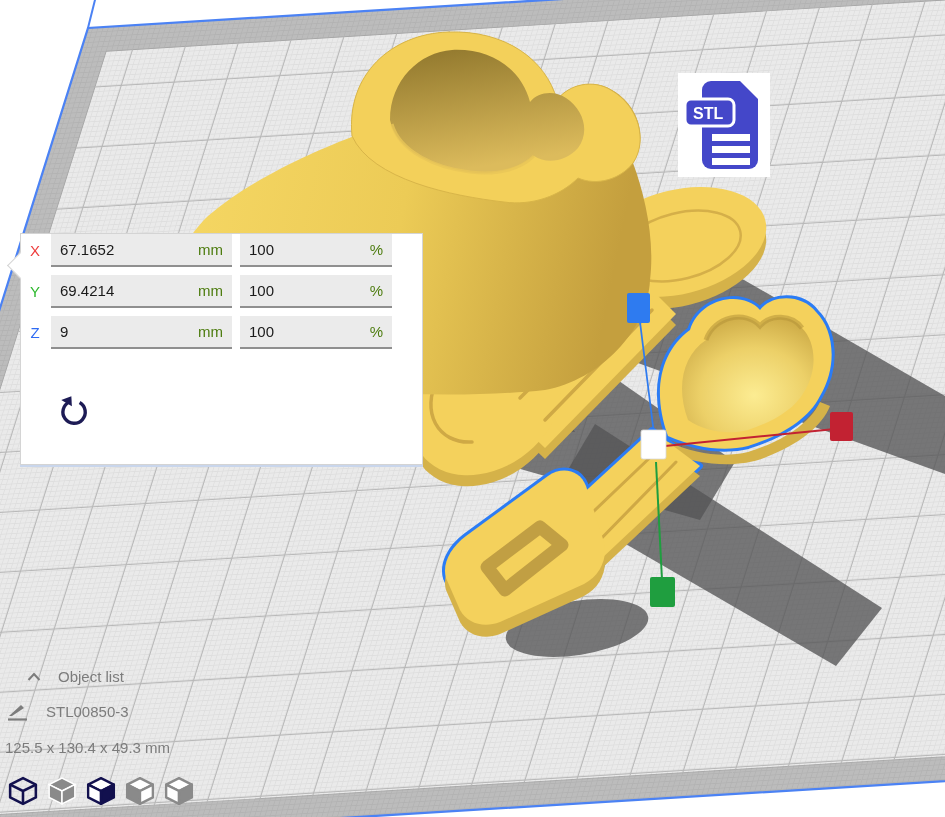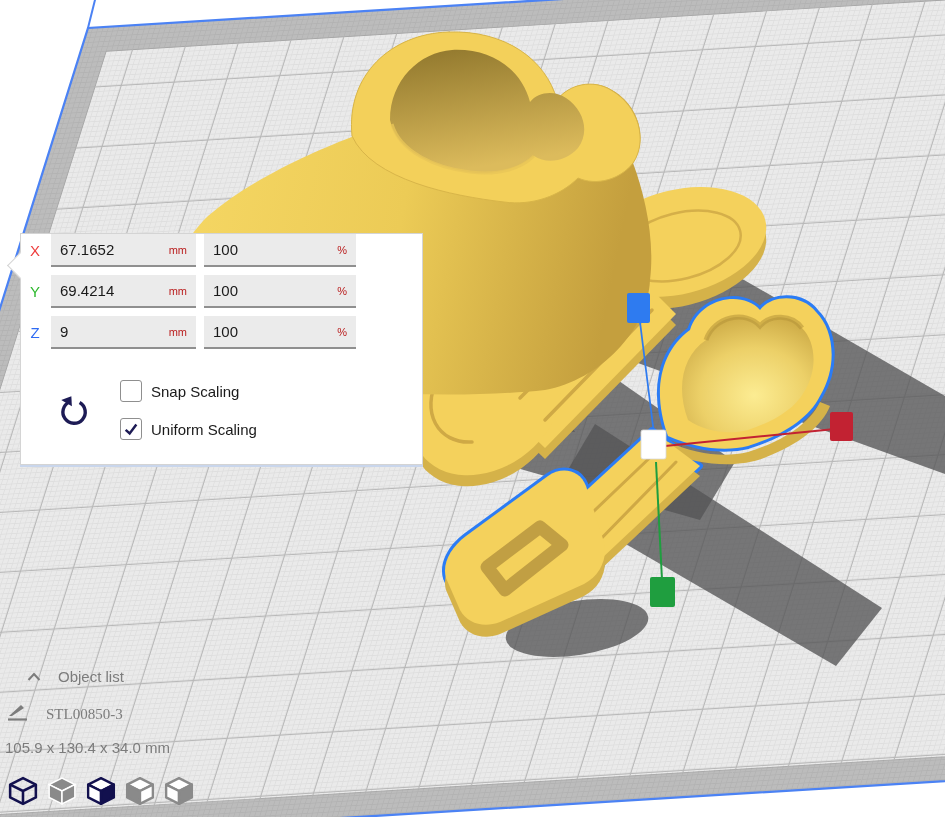--- a/index.html
+++ b/index.html
@@ -12,39 +12,39 @@
 
   
   .scale-panel{position:absolute;left:20px;top:233px;width:401px;height:230px;background:#ffffff;
                border:1px solid #d4d4d4;box-shadow:0 2px 0 #c9d6ec;z-index:10;}
   .panel-tail{position:absolute;left:-10px;top:22px;width:18px;height:18px;background:#ffffff;
               border-left:1px solid #d4d4d4;border-bottom:1px solid #d4d4d4;transform:rotate(45deg);}
   .srow{display:flex;align-items:center;margin:0 14px 8px 6px;height:33px;}
   .srow:first-child{margin-top:15px;}
   .axis-label{width:16px;text-align:center;font-size:15px;margin-right:8px;flex:none;}
   .field{display:flex;align-items:center;background:#ebebeb;border-bottom:2px solid #8f8f8f;height:31px;}
-  .field.mmf{width:145px;margin-right:8px;}
+  .field.mmf{width:181px;margin-right:8px;}
   .field.pcf{width:152px;}
   .field input{flex:1;min-width:0;background:transparent;border:none;outline:none;font-size:15px;
                color:#1a1a1a;padding:0 4px 0 9px;font-family:"Liberation Sans",sans-serif;}
-  .unit{margin-right:9px;color:#b91c1c;font-size:11px;flex:none;}
+  .unit{margin-right:9px;color:#4d7c0f;font-size:15px;flex:none;}
   .reset-btn{position:absolute;left:34px;top:158px;width:38px;height:38px;border:none;background:transparent;
              padding:0;cursor:pointer;}
   .checks{position:absolute;left:99px;top:146px;}
   .check-row{display:flex;align-items:center;margin-bottom:16px;cursor:pointer;}
   .cbx{width:20px;height:20px;background:#ffffff;border:1px solid #8f8f8f;border-radius:3px;
        display:flex;align-items:center;justify-content:center;flex:none;}
   .cbx svg{visibility:hidden;}
   .cbx.checked svg{visibility:visible;}
   .check-label{margin-left:9px;font-size:15px;color:#1a1a1a;}
 
   
   .objlist-header{position:absolute;left:27px;top:668px;display:flex;align-items:center;z-index:5;}
   .objlist-header .hdr-text{margin-left:17px;font-size:15px;color:#7c7c7c;}
-  .objlist-row{position:absolute;left:6px;top:703px;display:flex;align-items:flex-end;z-index:5;font-family:Liberation Serif, serif;}
+  .objlist-row{position:absolute;left:6px;top:703px;display:flex;align-items:flex-start;z-index:5;}
   .objlist-row .row-text{margin-left:16px;font-size:15px;color:#7c7c7c;}
   .dims-text{position:absolute;left:5px;top:739px;font-size:15px;color:#7c7c7c;z-index:5;}
   .view-toolbar{position:absolute;left:8px;top:776px;display:flex;z-index:5;}
   .view-btn{width:30px;height:30px;margin-right:9px;border:none;background:transparent;padding:0;cursor:pointer;}
 </style>
 </head>
 <body>
 
 <div class="stage">
 
@@ -151,20 +151,32 @@
       <line x1="640" y1="322" x2="654" y2="434" stroke="#2e7bf0" stroke-width="1.8"></line>
       <line x1="665" y1="446" x2="835" y2="429" stroke="#c22232" stroke-width="2"></line>
       <line x1="656" y1="462" x2="662" y2="580" stroke="#1f9e3f" stroke-width="2"></line>
       <rect x="627" y="293" width="23" height="30" rx="2" fill="#2e7bf0"></rect>
       <rect x="830" y="412" width="23" height="29" rx="2" fill="#c22232"></rect>
       <rect x="650" y="577" width="25" height="30" rx="2" fill="#1f9e3f"></rect>
       <rect x="641" y="430" width="25" height="29" rx="2" fill="#ffffff" stroke="#d8d8d8" stroke-width="0.8"></rect>
     </g>
   </svg>
 
+  <div class="stl-badge">
+    <svg width="92" height="104" viewBox="0 0 92 104">
+      <rect x="24" y="8" width="56" height="88" rx="9" fill="#4447c9"></rect>
+      <polygon points="58,4 84,4 84,30" fill="#ffffff"></polygon>
+      <path d="M 60,8 L 78,26 L 66,26 A 6,6 0 0 1 60,20 Z" fill="#4447c9"></path>
+      <rect x="7" y="26" width="49" height="27" rx="6" fill="#4447c9" stroke="#ffffff" stroke-width="3"></rect>
+      <text x="15" y="46" font-size="16" font-weight="bold" fill="#ffffff" font-family="Liberation Sans, sans-serif">STL</text>
+      <rect x="34" y="61" width="38" height="7" fill="#ffffff"></rect>
+      <rect x="34" y="73" width="38" height="7" fill="#ffffff"></rect>
+      <rect x="34" y="85" width="38" height="7" fill="#ffffff"></rect>
+    </svg>
+  </div>
 
   <div class="scale-panel">
     <div class="panel-tail"></div>
 
     <div class="srow">
       <span class="axis-label" style="color: rgb(238, 61, 61);">X</span>
       <div class="field mmf">
         <input value="67.1652" style="">
         <span class="unit">mm</span>
       </div>
@@ -198,56 +210,38 @@
       </div>
     </div>
 
     <button class="reset-btn">
       <svg width="34" height="34" viewBox="0 0 32 32">
         <path d="M 11.6,8.5 A 10.5,10.5 0 1 0 21.3,8.9" fill="none" stroke="#1d1b55" stroke-width="3.2"></path>
         <polygon points="4,6.5 13.5,3 14,12.5" fill="#1d1b55"></polygon>
       </svg>
     </button>
 
-    <div class="checks">
-      <label class="check-row">
-        <span class="cbx">
-          <svg width="16" height="16" viewBox="0 0 18 18">
-            <polyline points="3,10 7.5,14 15,4" fill="none" stroke="#1d1b55" stroke-width="2.8"></polyline>
-          </svg>
-        </span>
-        <span class="check-label">Snap Scaling</span>
-      </label>
-      <label class="check-row">
-        <span class="cbx checked">
-          <svg width="16" height="16" viewBox="0 0 18 18">
-            <polyline points="3,10 7.5,14 15,4" fill="none" stroke="#1d1b55" stroke-width="2.8"></polyline>
-          </svg>
-        </span>
-        <span class="check-label">Uniform Scaling</span>
-      </label>
-    </div>
   </div>
 
   <div class="objlist-header">
     <svg width="14" height="10" viewBox="0 0 14 10">
       <polyline points="1.5,8 7,2 12.5,8" fill="none" stroke="#7c7c7c" stroke-width="2"></polyline>
     </svg>
     <span class="hdr-text">Object list</span>
   </div>
 
   <div class="objlist-row">
     <svg width="24" height="20" viewBox="0 0 24 20">
       <polygon points="3,13 15,2 18,5 6,13" fill="#7c7c7c"></polygon>
       <line x1="2" y1="16.5" x2="21" y2="16.5" stroke="#7c7c7c" stroke-width="2.2"></line>
     </svg>
     <span class="row-text">STL00850-3</span>
   </div>
 
-  <div class="dims-text">105.9 x 130.4 x 34.0 mm</div>
+  <div class="dims-text">125.5 x 130.4 x 49.3 mm</div>
 
   <div class="view-toolbar">
     <button class="view-btn">
       <svg width="30" height="30" viewBox="0 0 28 28">
         <polygon points="2,8 14,2 26,8 26,20 14,26 2,20" fill="none" stroke="#12104e" stroke-width="2.4" stroke-linejoin="round"></polygon>
         <path d="M 2,8 L 14,14 L 26,8 M 14,14 L 14,26" fill="none" stroke="#12104e" stroke-width="2.4"></path>
       </svg>
     </button>
     <button class="view-btn">
       <svg width="30" height="30" viewBox="0 0 28 28">

